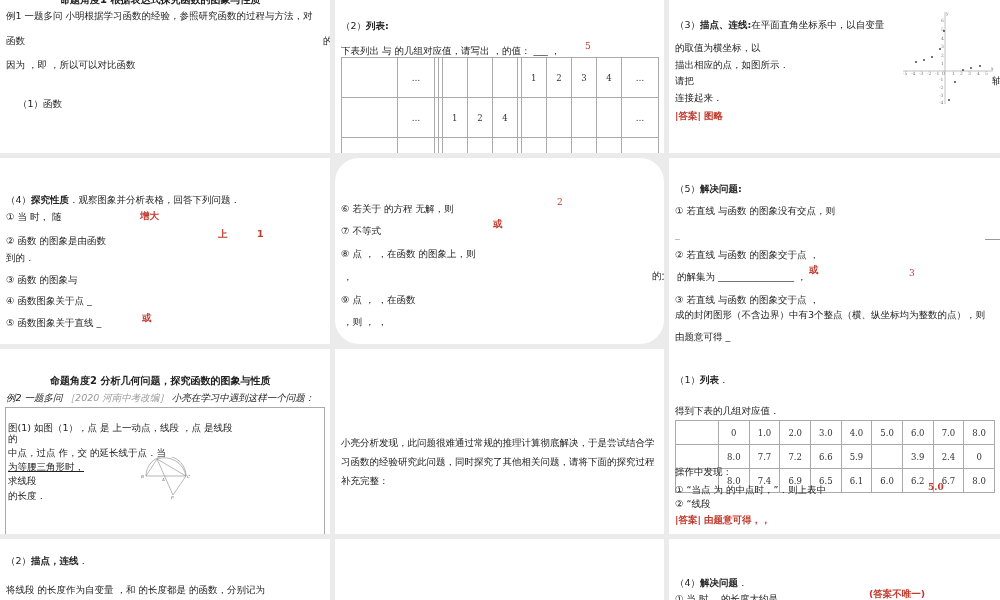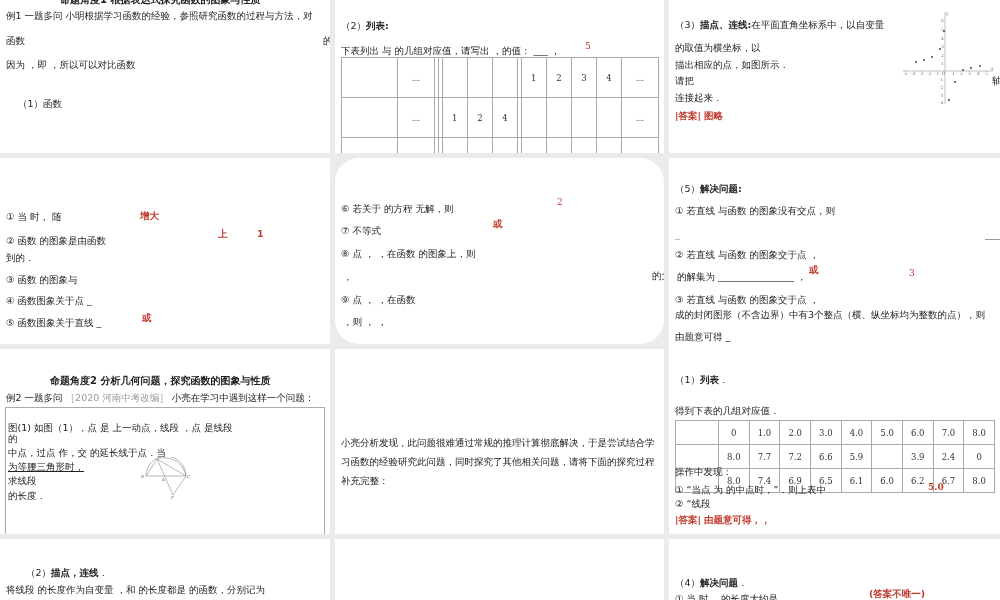--- a/index.html
+++ b/index.html
@@ -136,20 +136,23 @@
         <circle cx="54" cy="72" r="0.9"></circle>
         <circle cx="48" cy="90" r="0.9"></circle>
       <circle cx="62" cy="60" r="0.9"></circle>
         <circle cx="70" cy="58" r="0.9"></circle>
         <circle cx="79" cy="56" r="0.9"></circle>
     </g>
   </svg>
 </div>
 
 <div class="panel" style="left:0;top:158px;width:330px;height:186px;">
+  <div class="t" style="left:6px;top:36px;">
+    <span>（4）</span><span class="b">探究性质</span><span>．观察图象并分析表格，回答下列问题．</span>
+  </div>
   <div class="t" style="left:6px;top:53px;">① 当 时，  随</div>
   <div class="t red" style="left:140px;top:52px;">增大</div>
   <div class="t" style="left:6px;top:77px;">② 函数   的图象是由函数</div>
   <div class="t red" style="left:218px;top:70px;">上</div>
   <div class="t red" style="left:257px;top:70px;">1</div>
   <div class="t" style="left:6px;top:94px;">到的．</div>
   <div class="t" style="left:6px;top:116px;">③ 函数   的图象与</div>
   <div class="t" style="left:6px;top:137px;">④ 函数图象关于点 _</div>
   <div class="t" style="left:6px;top:159px;">⑤ 函数图象关于直线 _</div>
   <div class="t red" style="left:142px;top:154px;">或</div>
@@ -178,21 +181,21 @@
   <div class="t" style="left:8px;top:113px;">的解集为 ________________ ，</div>
   <div class="t red" style="left:140px;top:106px;">或</div>
   <div class="t redn" style="left:240px;top:109px;">3</div>
   <div class="t" style="left:6px;top:136px;">③ 若直线 与函数 的图象交于点 ，</div>
   <div class="t" style="left:6px;top:151px;">成的封闭图形（不含边界）中有3个整点（横、纵坐标均为整数的点），则</div>
   <div class="t" style="left:6px;top:173px;">由题意可得 _</div>
 </div>
 
 <div class="panel" style="left:0;top:349px;width:330px;height:185px;">
   <div class="t b" style="left:50px;top:26px;font-size:10px;">命题角度2  分析几何问题，探究函数的图象与性质</div>
-  <div class="t" style="left:6px;top:43px;">
+  <div class="t" style="left:6px;top:43px;font-style:italic;">
     <span>例2  一题多问</span>&nbsp;<span class="gray">［2020 河南中考改编］</span>&nbsp;<span>小亮在学习中遇到这样一个问题：</span>
   </div>
   <div class="boxed" style="left:5px;top:58px;width:320px;height:140px;"></div>
   <div class="t" style="left:8px;top:64px;margin-top:9px;">图(1) 如图（1），点 是 上一动点，线段 ，点 是线段</div>
   <div class="t" style="left:8px;top:84px;">的</div>
   <div class="t" style="left:8px;top:98px;">中点，过点 作，交 的延长线于点．当</div>
   <div class="t" style="left:8px;top:112px;text-decoration:underline;">为等腰三角形时，</div>
   <div class="t" style="left:8px;top:126px;">求线段</div>
   <div class="t" style="left:8px;top:141px;">的长度．</div>
   <svg style="left:138px;top:108px;" width="52" height="42" viewBox="0 0 52 42">
@@ -266,21 +269,21 @@
   <div class="t" style="left:6px;top:117px;">操作中发现：</div>
   <div class="t" style="left:6px;top:135px;">① “当点 为 的中点时，”．则上表中</div>
   <div class="t" style="left:6px;top:149px;">② “线段</div>
   <div class="t redn" style="left:259px;top:132px;font-weight:bold;">5.0</div>
   <div class="t" style="left:6px;top:165px;">
     <span class="red">|答案|</span>&nbsp;<span class="red">由题意可得，，</span>
   </div>
 </div>
 
 <div class="panel" style="left:0;top:539px;width:330px;height:61px;">
-  <div class="t" style="left:6px;top:28px;margin-left:20px;">
+  <div class="t" style="left:6px;top:16px;">
     <span>（2）</span><span class="b">描点，连线</span><span>．</span>
   </div>
   <div class="t" style="left:6px;top:45px;">将线段 的长度作为自变量 ，和 的长度都是 的函数，分别记为</div>
 </div>
 
 <div class="panel" style="left:335px;top:539px;width:329px;height:61px;"></div>
 
 <div class="panel" style="left:669px;top:539px;width:331px;height:61px;">
   <div class="t" style="left:6px;top:38px;">
     <span>（4）</span><span class="b">解决问题</span><span>．</span>

